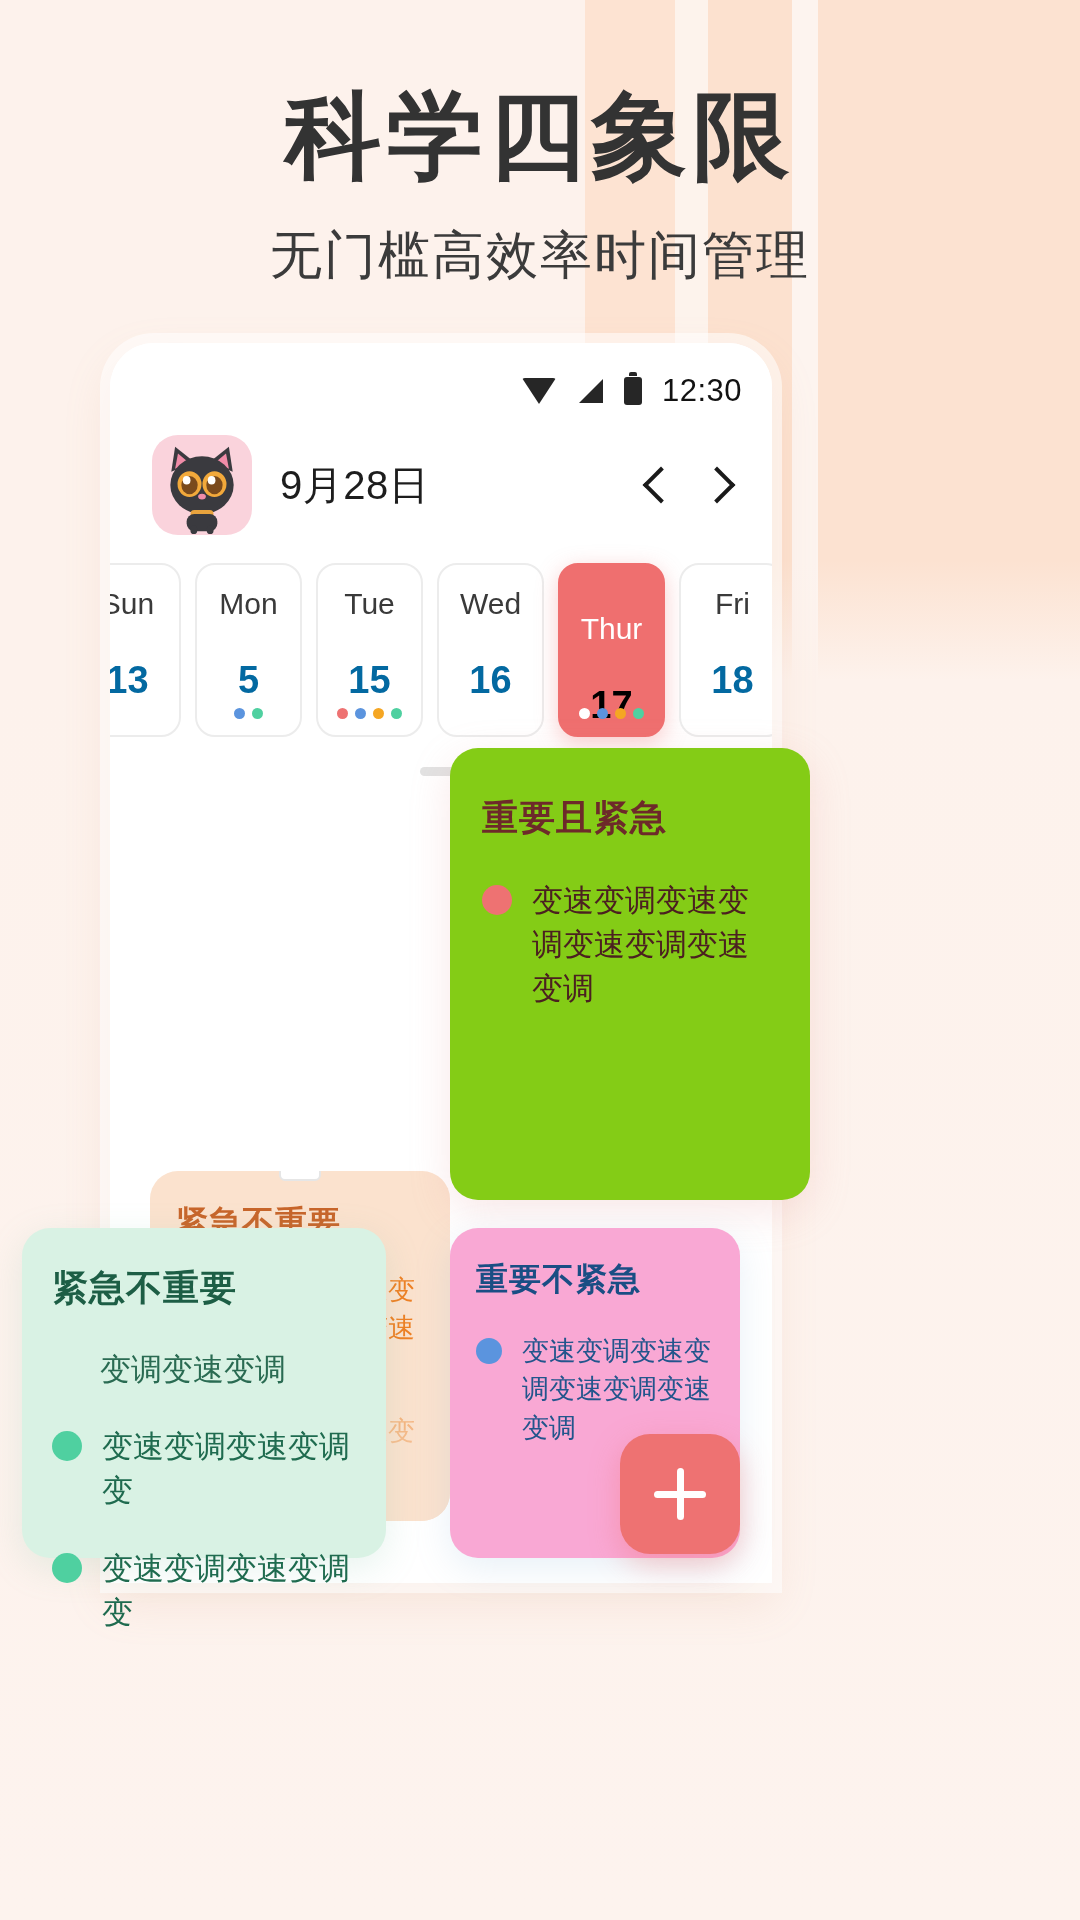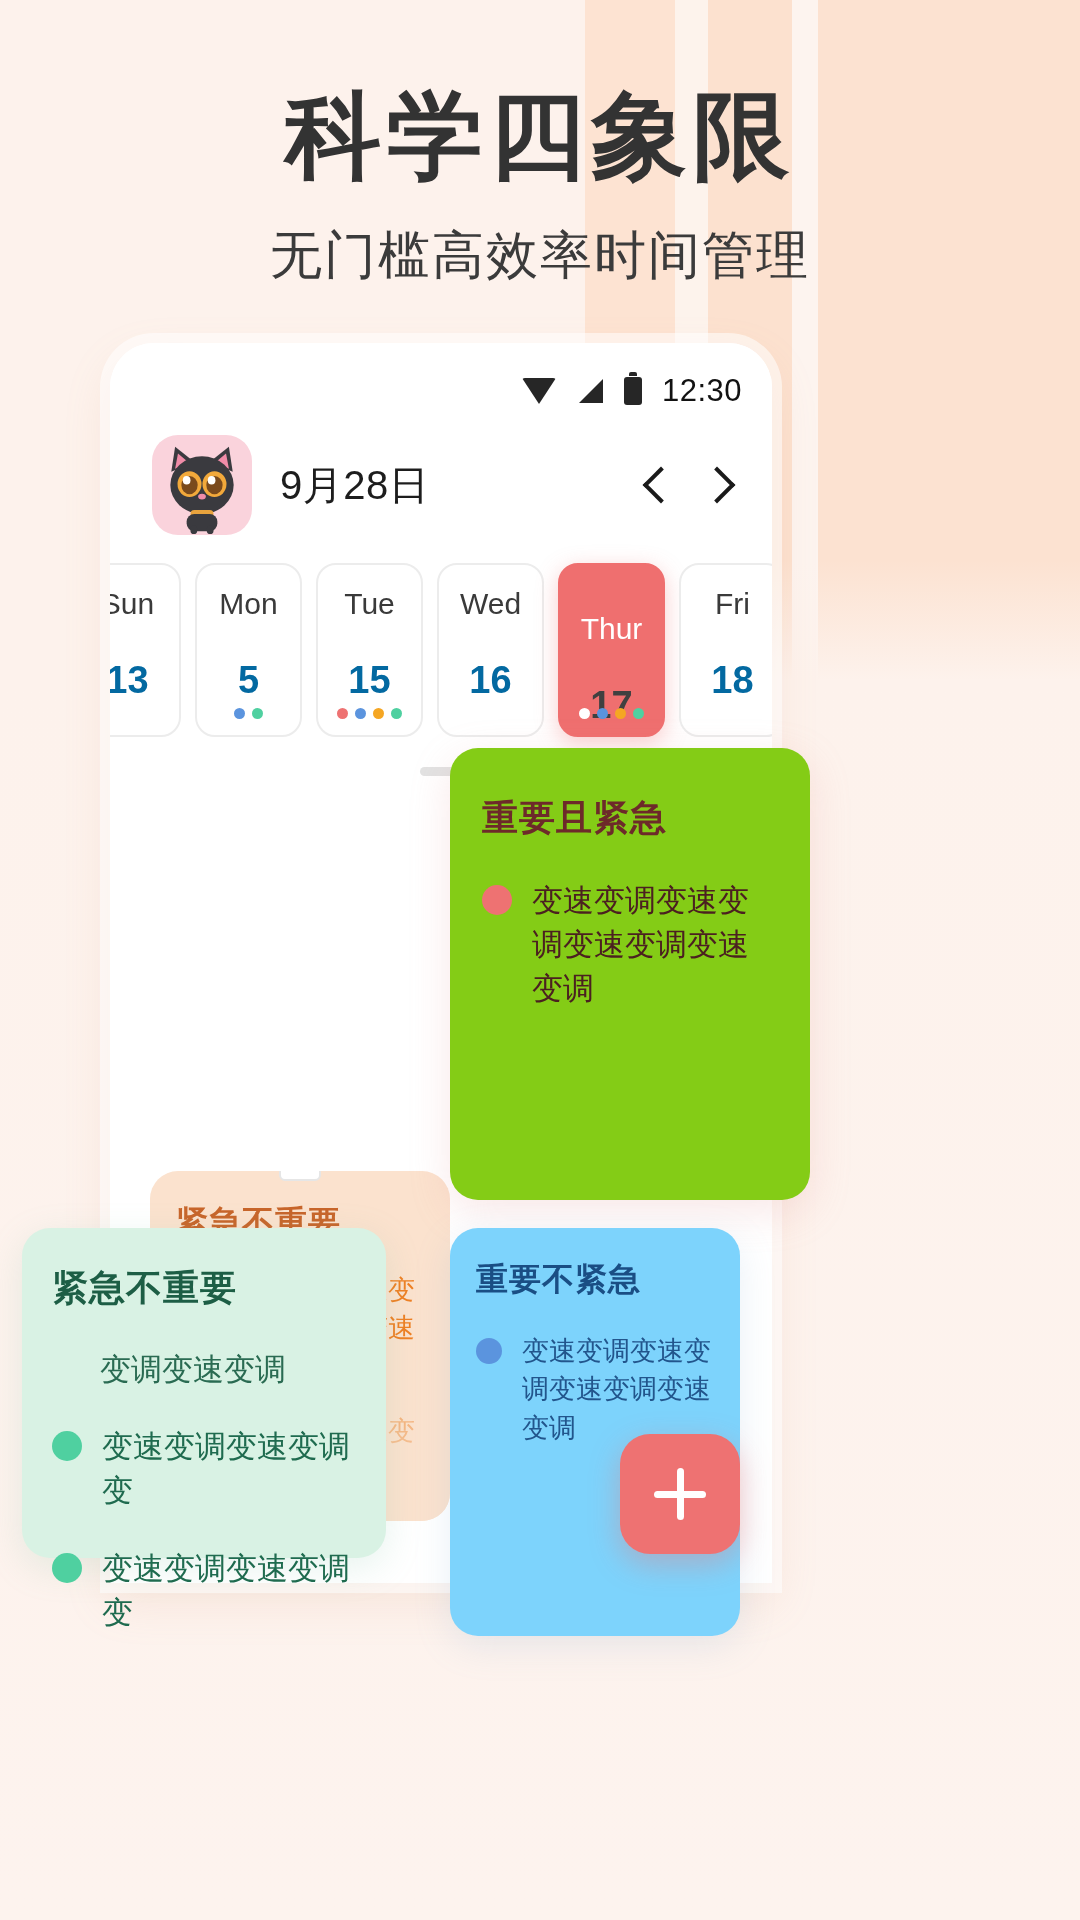--- a/index.html
+++ b/index.html
@@ -100,21 +100,21 @@
   .daycell {
     flex:0 0 auto; width:107px; height:174px;
     border:2px solid #ececec; border-radius:20px; background:#fff;
     display:flex; flex-direction:column; align-items:center; justify-content:flex-start;
     padding-top:22px; position:relative;
   }
   .daycell .wd { font-size:30px; color:#3a3a3a;text-align:center; }
   .daycell .dn { font-size:38px; font-weight:700; color:#0369a1; margin-top:38px; }
   .daycell.sel { background:#ef6f6f; border-color:#ef6f6f; box-shadow:0 6px 22px rgba(239,111,111,.35); }
   .daycell.sel .wd { color:#ffffff; font-weight:400;margin-top:25px; }
-  .daycell.sel .dn { color:#404040; }
+  .daycell.sel .dn { color:#000000; }
   .dots { position:absolute; bottom:16px; left:0; right:0; display:flex; justify-content:center; gap:7px; }
   .dot { width:11px; height:11px; border-radius:50%; }
 
   .scroll-hint {
     width:96px; height:9px; border-radius:6px; background:#e2e2e2;
     margin:30px 0 0 310px;
   }
 
   
   .card {
@@ -163,22 +163,22 @@
   }
   .card-green .card-title { font-size:36px; color:#1d5e45; }
   .card-green .plain { font-size:31px; color:#2a6b52; margin:36px 0 0 48px; }
   .card-green .task { margin-top:34px; }
   .card-green .bullet { background:#4fd0a0; }
   .card-green .task-text { font-size:31px; color:#1f6b4f; }
 
   
   .card-blue {
     position:absolute; z-index:8;
-    left:450px; top:1228px; width:290px; height:408px;
-    background:#7dd3fc; padding:30px 26px 0 26px;
+    left:450px; top:1228px; width:290px; height:330px;
+    background:#f9a8d4; padding:30px 26px 0 26px;
     box-shadow:0 10px 36px rgba(130,170,210,.18);
   }
   .card-blue .card-title { font-size:32px; color:#1a4e84; }
   .card-blue .task { margin-top:30px; }
   .card-blue .bullet { width:26px; height:26px; background:#5b94de; }
   .card-blue .task-text { font-size:27px; color:#22558c; }
 
   
   .fab {
     position:absolute; z-index:10;

